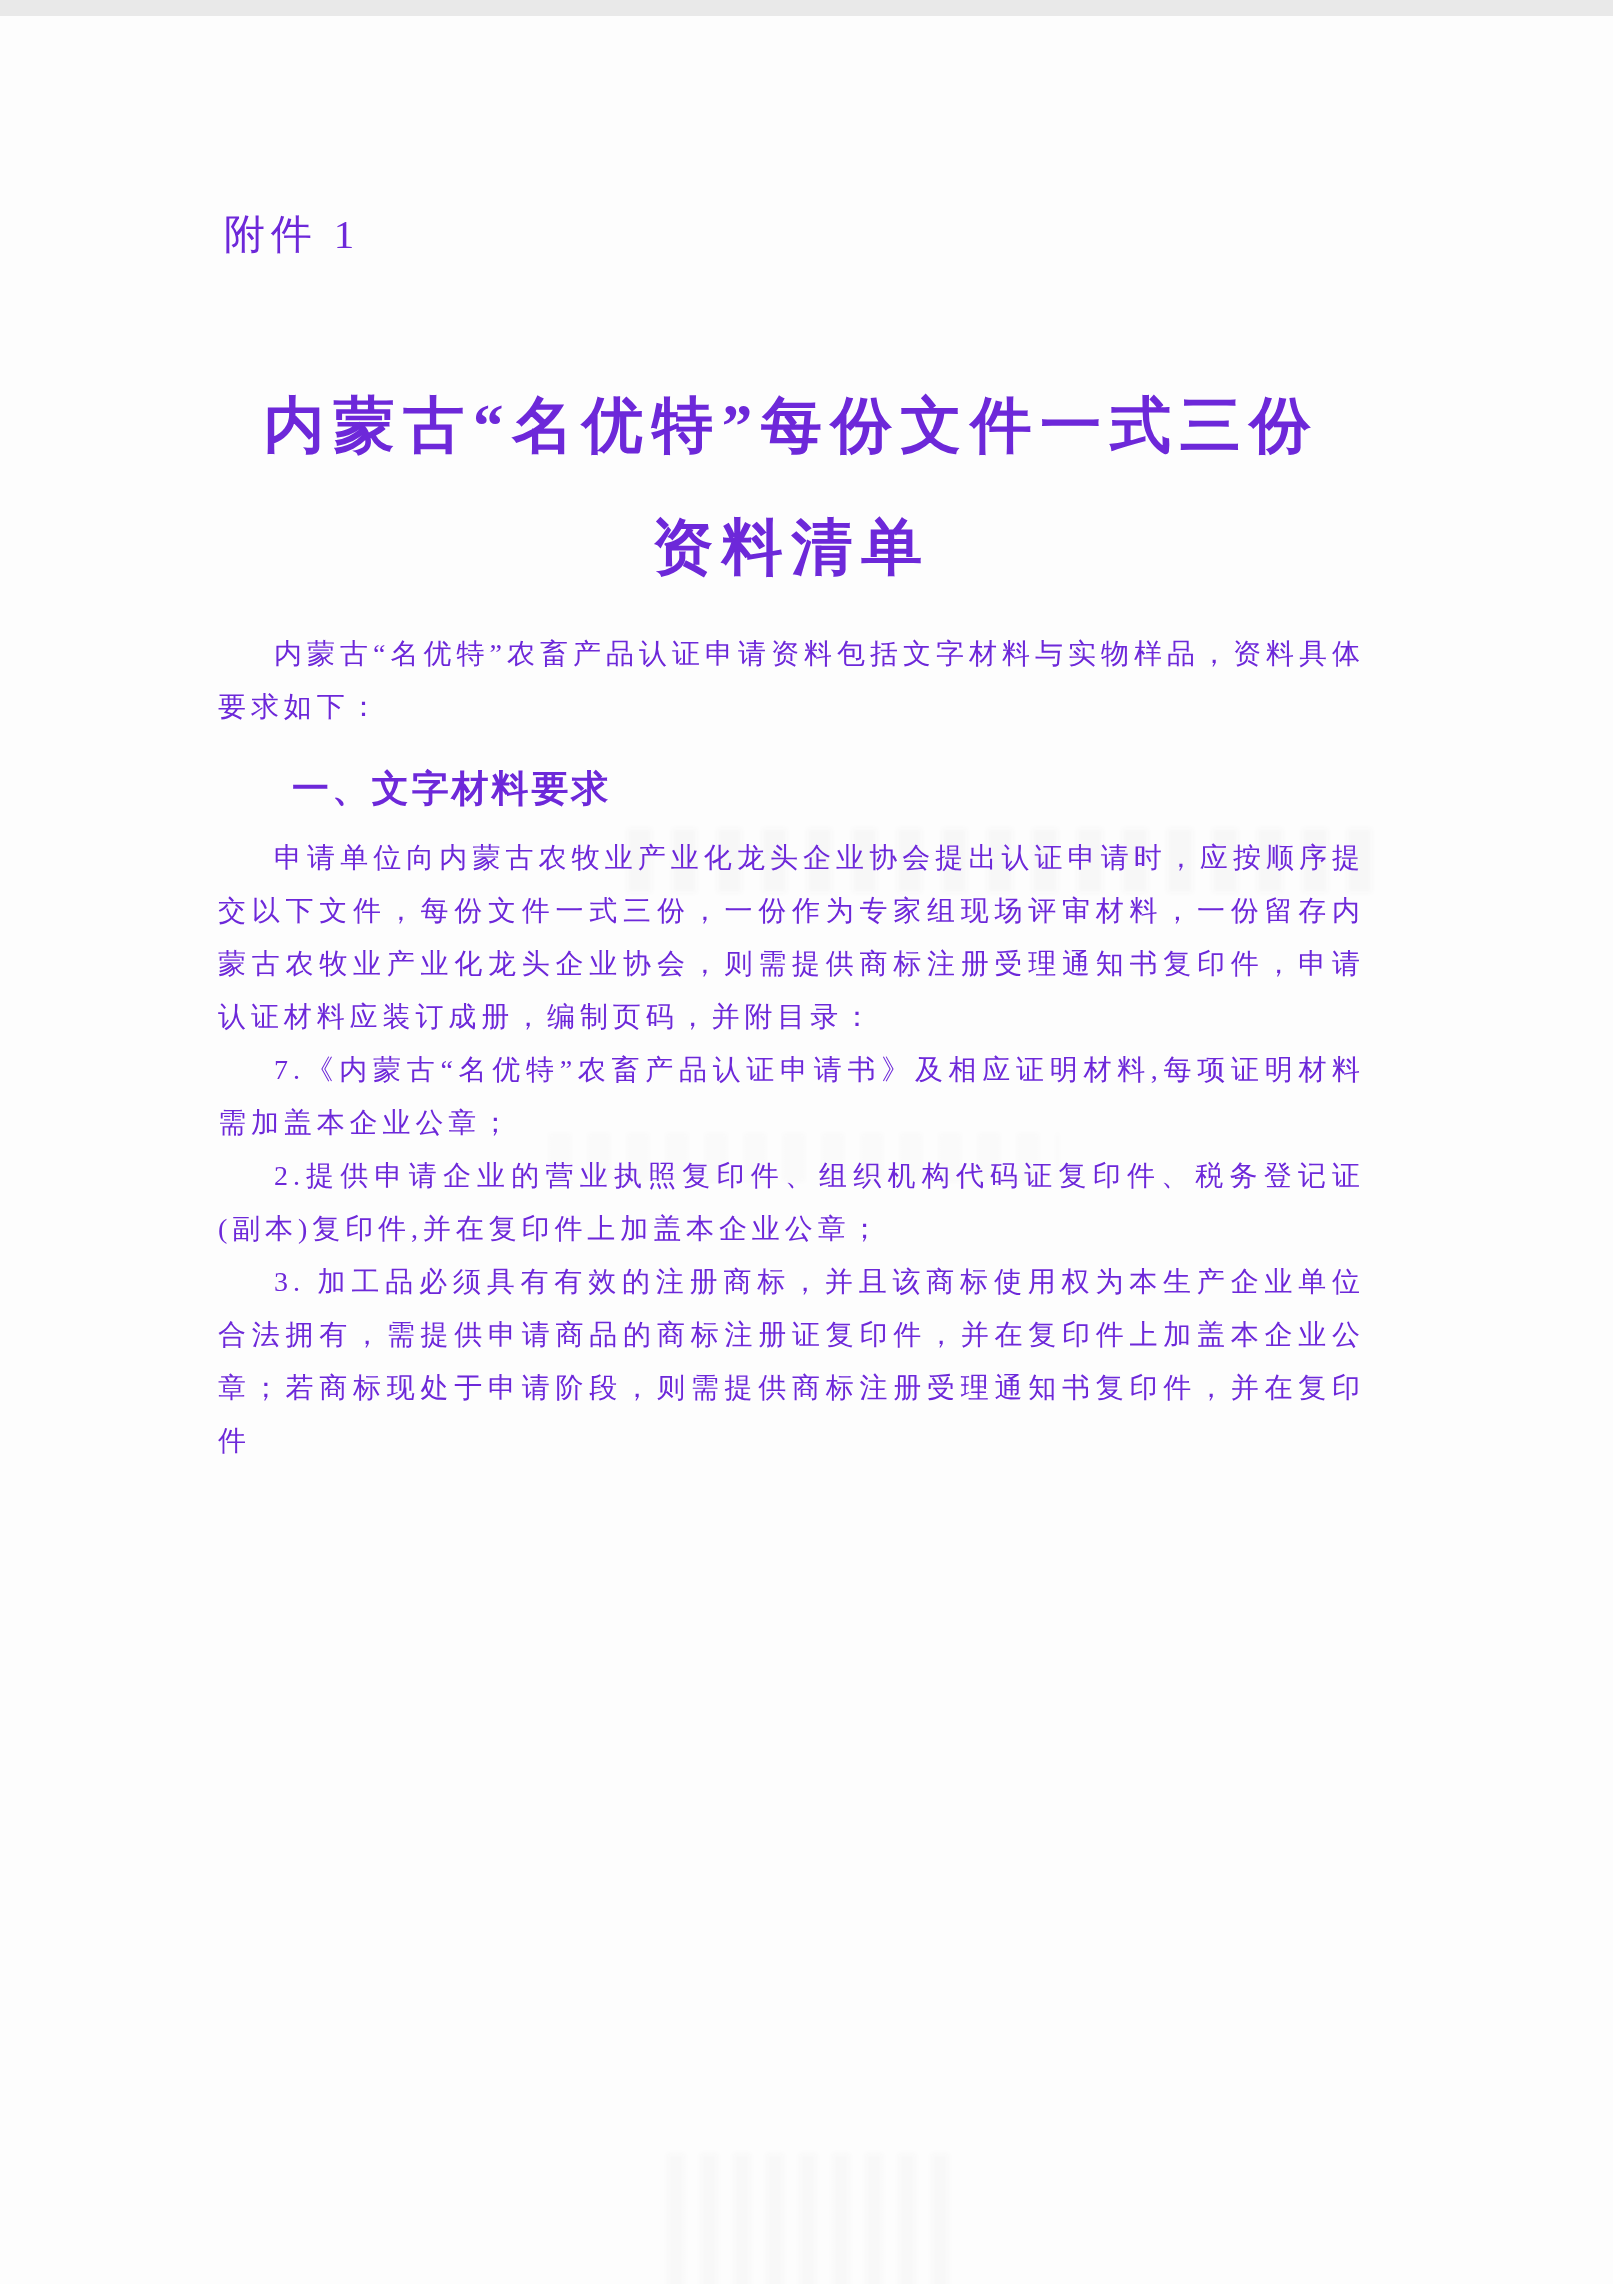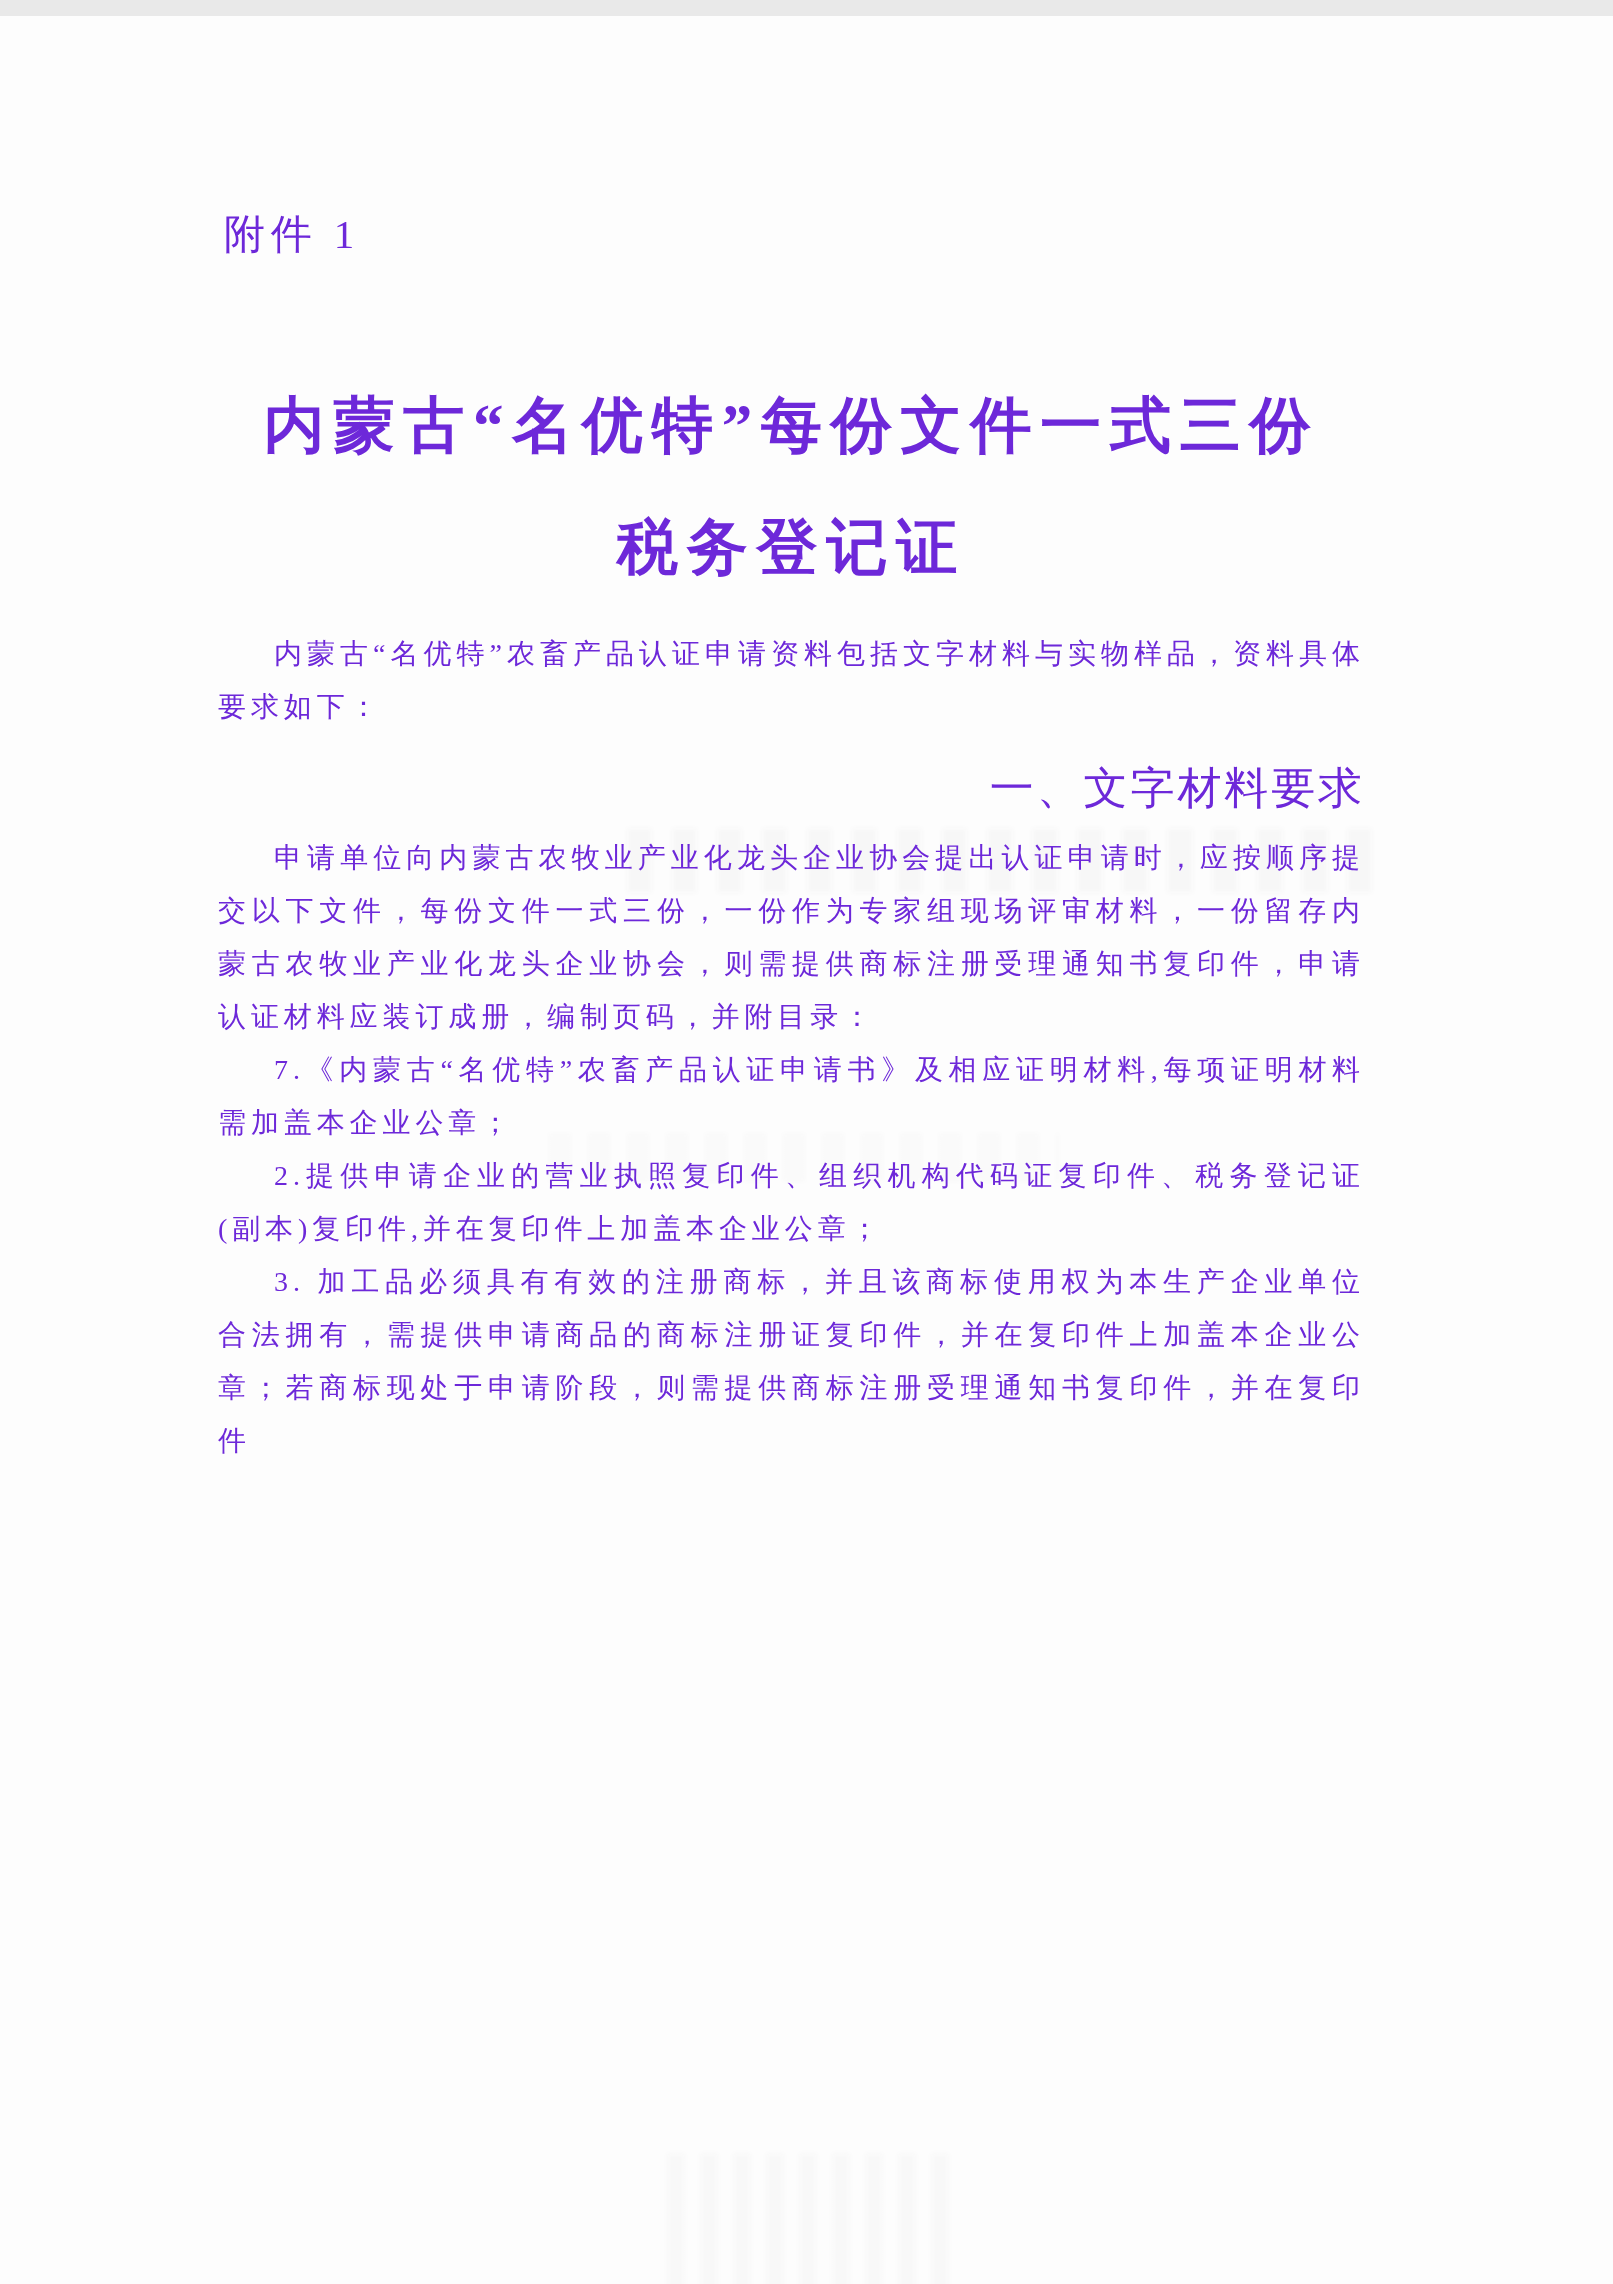--- a/index.html
+++ b/index.html
@@ -43,26 +43,25 @@
     margin: 0;
     font-size: 28px;
     line-height: 53px;
     letter-spacing: 4.9px;
     text-align: justify;
     text-indent: 2em;
     word-break: break-all;
   }
   .heading {
     margin: 13.7px 0 0 0;
-    font-size: 44px;
-    font-weight: 400;
+    font-size: 37px;
+    font-weight: 700;
     line-height: 85px;
     letter-spacing: 2.9px;
     text-indent: 2em;
-    text-align: right;
   }
   
   .ghost {
     position: absolute;
     pointer-events: none;
     filter: blur(2.9px);
     opacity: 0.55;
   }
   .ghost-1 {
     left: 627px; top: 812px; width: 745px; height: 65px;
@@ -88,21 +87,21 @@
   <div class="ghost ghost-1"></div>
   <div class="ghost ghost-2"></div>
   <div class="ghost ghost-3"></div>
 
   <div class="content">
 
     <div class="attachment">附件 1</div>
 
     <h1 class="title">
       <span class="tline">内蒙古“名优特”每份文件一式三份</span>
-      <span class="tline">税务登记证</span>
+      <span class="tline">资料清单</span>
     </h1>
 
     <p class="para">内蒙古“名优特”农畜产品认证申请资料包括文字材料与实物样品，资料具体要求如下：</p>
 
     <h2 class="heading">一、文字材料要求</h2>
 
     <p class="para">申请单位向内蒙古农牧业产业化龙头企业协会提出认证申请时，应按顺序提交以下文件，每份文件一式三份，一份作为专家组现场评审材料，一份留存内蒙古农牧业产业化龙头企业协会，则需提供商标注册受理通知书复印件，申请认证材料应装订成册，编制页码，并附目录：</p>
 
     <p class="para">7.《内蒙古“名优特”农畜产品认证申请书》及相应证明材料,每项证明材料需加盖本企业公章；</p>
 

